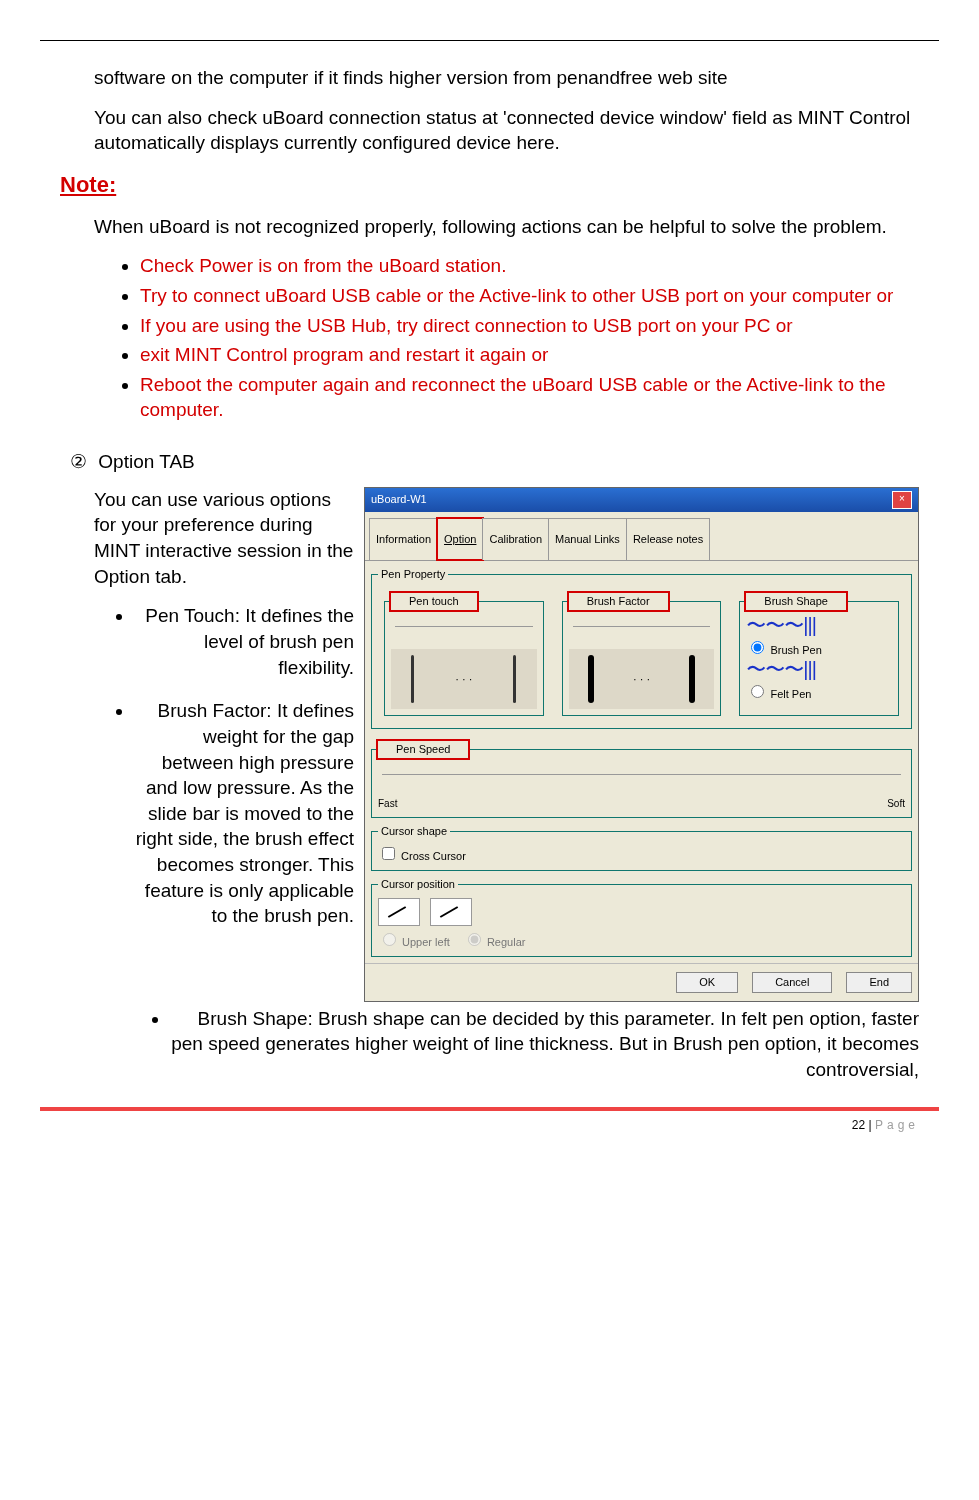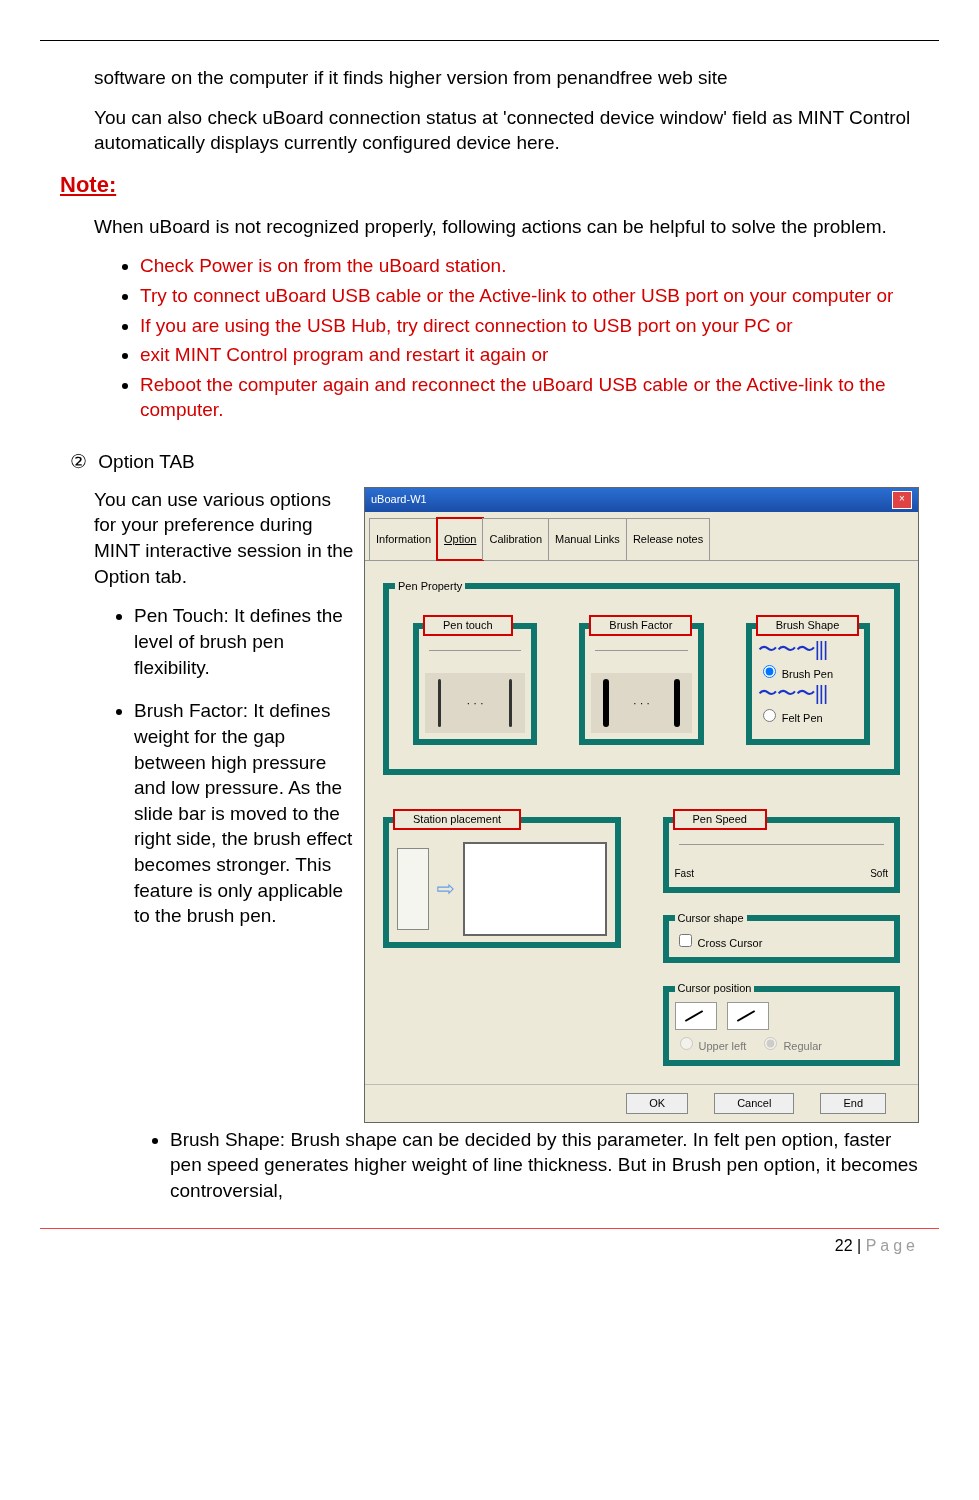--- a/index.html
+++ b/index.html
@@ -50,20 +50,21 @@
     display: flex;
     gap: 10px;
     align-items: flex-start;
   }
   .flex-row .text-col {
     flex: 0 0 260px;
   }
   ul.black-list {
     margin: 10px 0 0 40px;
     padding: 0;
+    text-align: right;
   }
   ul.black-list li {
     margin: 0 0 18px 0;
   }
   
   .dialog-wrap {
     flex: 1;
     border: 1px solid #666;
     background: #ece9d8;
     font-size: 11px;
@@ -98,22 +99,22 @@
     border-bottom: none;
     background: #ece9d8;
     margin-right: -1px;
   }
   .tab.highlight {
     outline: 2px solid #d30000;
     outline-offset: -1px;
     text-decoration: underline;
   }
   fieldset {
-    border: 6px solid #0f766e;
-    margin: 18px;
+    border: 1px solid #0f766e;
+    margin: 6px;
     padding: 6px;
     font-size: 11px;
   }
   legend {
     padding: 0 3px;
     background: #ece9d8;
   }
   legend.highlight {
     outline: 2px solid #d30000;
     padding: 1px 18px;
@@ -153,22 +154,22 @@
   }
   .two-col {
     display: flex;
     gap: 6px;
   }
   .two-col > div { flex: 1; }
   .speed-labels { display: flex; justify-content: space-between; font-size: 10px; }
   .dlg-buttons {
     display: flex;
     justify-content: flex-end;
-    gap: 26px;
-    padding: 8px 32px;
+    gap: 14px;
+    padding: 8px 6px;
     border-top: 1px solid #bbb;
   }
   .dlg-buttons .btn {
     border: 1px solid #888;
     background: #efefef;
     padding: 2px 22px;
   }
   .placement {
     display: flex;
     gap: 8px;
@@ -194,25 +195,25 @@
   }
   .cursor-pos-imgs div::after {
     content: "";
     position: absolute;
     width: 20px; height: 2px; background: #000;
     transform: rotate(-30deg);
     top: 12px; left: 8px;
   }
   .cursor-pos-opts label { margin-right: 10px; color: #777; }
   .footer {
-    border-top: 1px solid #ef4444;
+    border-top: 4px solid #ef4444;
     margin: 24px -20px 0 -20px;
     padding: 6px 20px 0 0;
     text-align: right;
-    font-size: 16px;
+    font-size: 12px;
   }
   .footer .page-lbl {
     letter-spacing: 4px;
     color: #9e9e9e;
   }
 </style>
 </head>
 <body>
 
 <div class="top-rule"></div>
@@ -286,30 +287,20 @@
             <div class="shape-sample">〜〜〜|||</div>
             <label><input type="radio" style=""> <span>Felt Pen</span></label>
           </div>
         </fieldset>
       </div>
     </fieldset>
 
     <div class="two-col">
       <div>
         <fieldset>
-          <legend class="highlight">Station placement</legend>
-          <div class="placement">
-            <div class="station-box"></div>
-            <div class="arrow">⇨</div>
-            <div class="screen-box"></div>
-          </div>
-        </fieldset>
-      </div>
-      <div>
-        <fieldset>
           <legend class="highlight">Pen Speed</legend>
           <div class="slider-fake"></div>
           <div class="speed-labels">
             <span>Fast</span>
             <span>Soft</span>
           </div>
         </fieldset>
         <fieldset>
           <legend>Cursor shape</legend>
           <label><input type="checkbox" style=""> <span>Cross Cursor</span></label>

